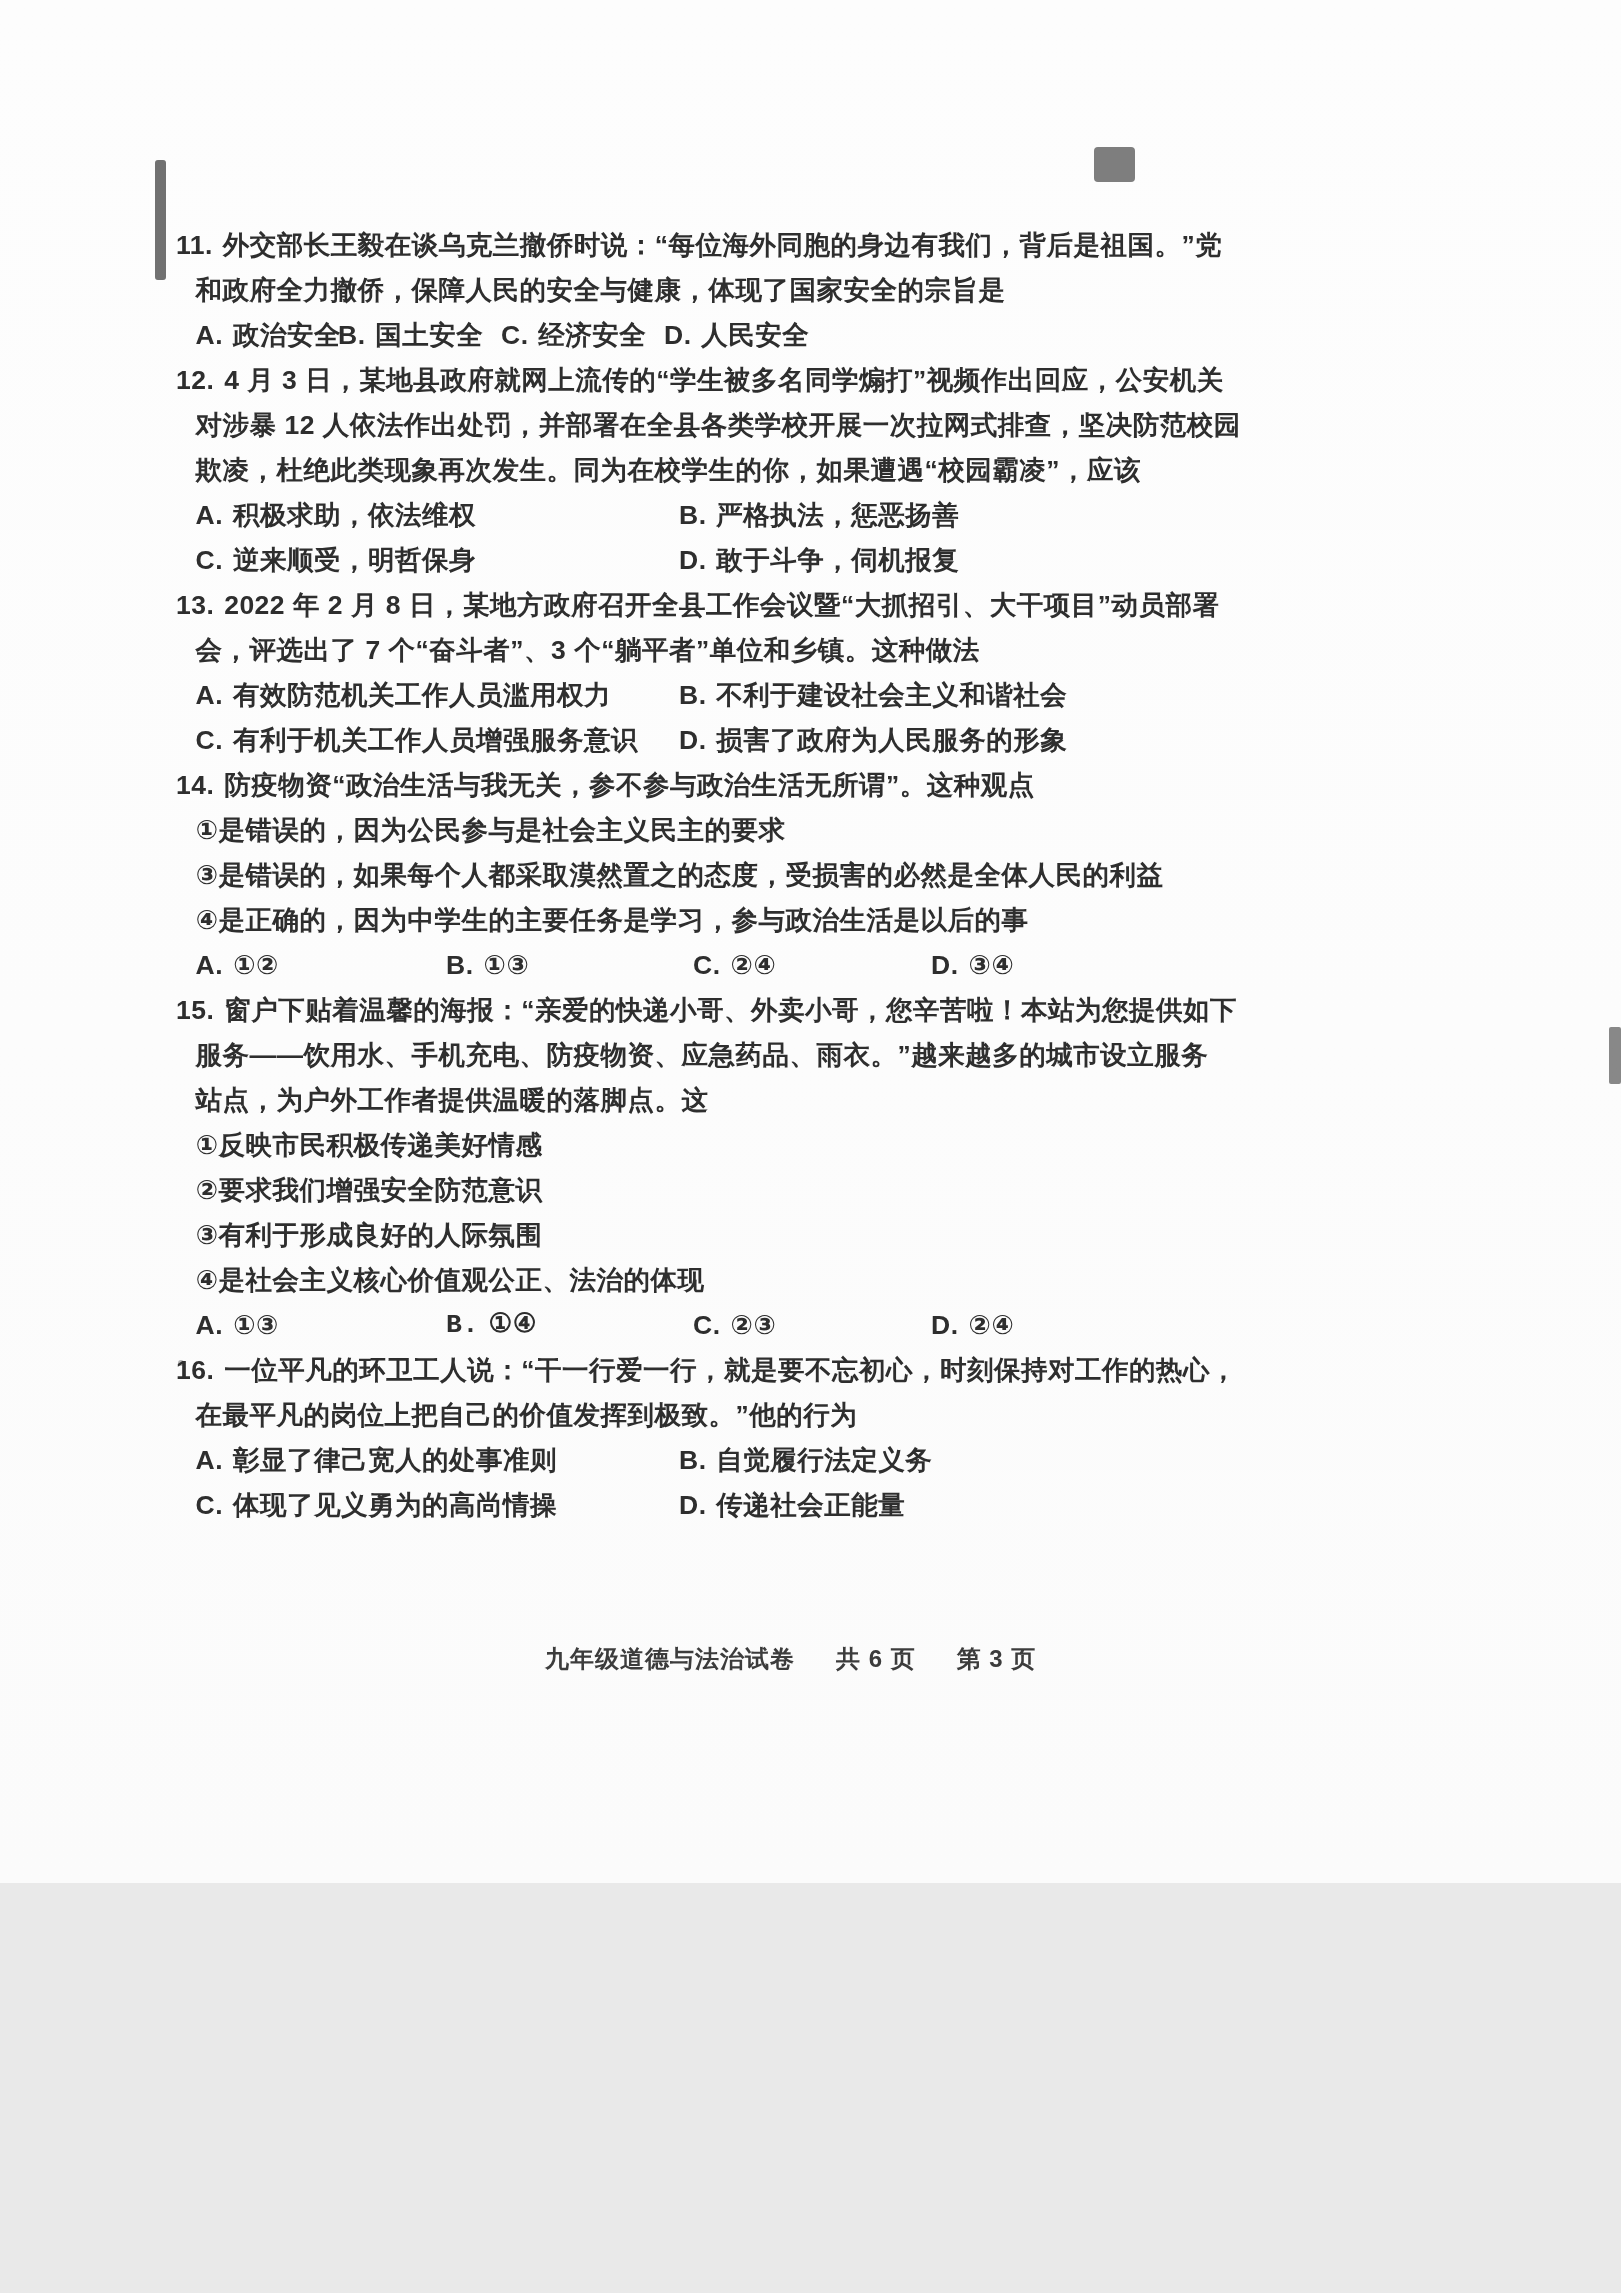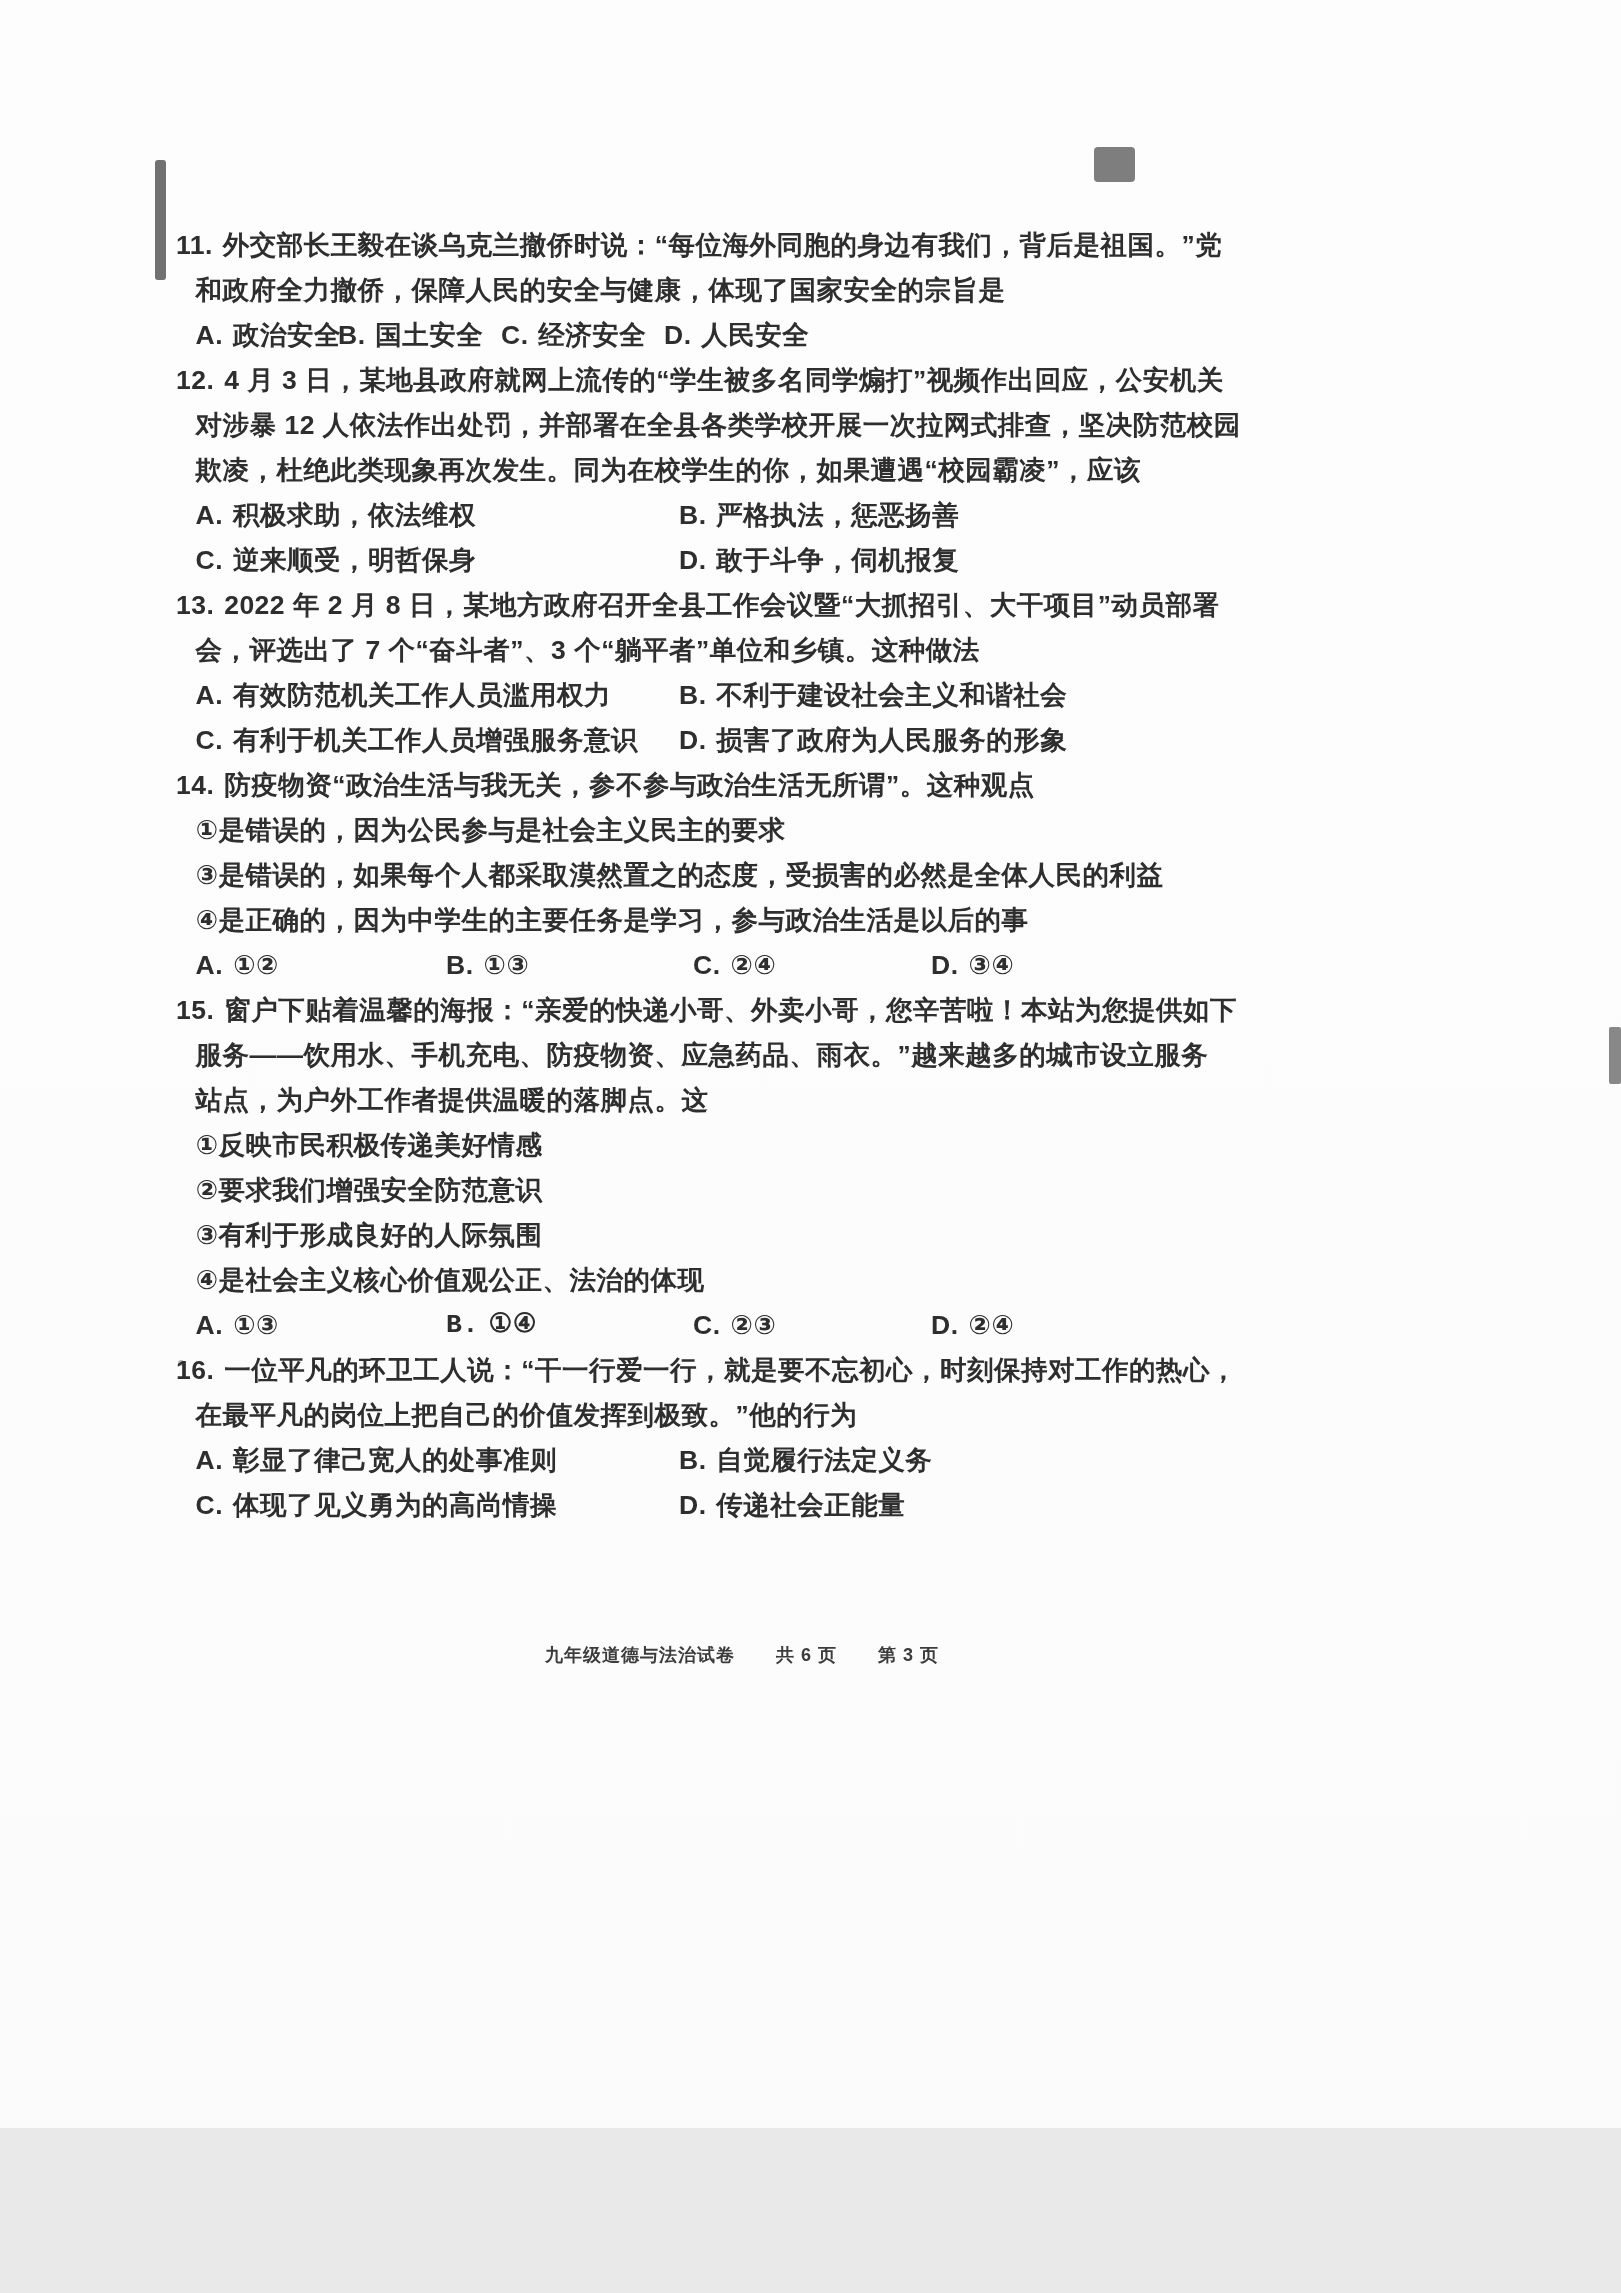--- a/index.html
+++ b/index.html
@@ -3,21 +3,21 @@
 <meta charset="utf-8">
 <style>
   html, body {
     margin: 0;
     padding: 0;
     background: #e9e9e9;
   }
   .page {
     position: relative;
     width: 1621px;
-    height: 2128px;
+    height: 1883px;
     margin: 0 auto;
     background: linear-gradient(180deg, #fdfdfd 0%, #fcfcfc 55%, #fbfbfb 100%);
     overflow: hidden;
     font-family: "Liberation Sans", "DejaVu Sans", sans-serif;
     color: #2e2e2e;
   }
   .content {
     position: absolute;
     left: 176px;
     top: 223px;
@@ -36,21 +36,21 @@
   .qnum { margin-right: 9.8px; }
   .opt { position: absolute; top: 0; }
   .olbl { margin-right: 9.8px; }
   .footer {
     position: absolute;
     top: 1643px;
     left: 545px;
     display: flex;
     align-items: center;
     gap: 41px;
-    font-size: 18px;
+    font-size: 24px;
     font-weight: 600;
     color: #3c3c3c;
     letter-spacing: 1px;
   }
   
   .artifact { position: absolute; background: #3a3a3a; }
   .mark-left-strip { left: 155px; top: 160px; width: 10.8px; height: 120px; opacity: .72; border-radius: 2.9px; }
   .mark-top-blob { left: 1094px; top: 147px; width: 41px; height: 35px; opacity: .65; border-radius: 3.9px; }
   .mark-right-smudge { left: 1609px; top: 1027px; width: 11.8px; height: 57px; opacity: .6; border-radius: 2px; }
   .mark-speck { left: 178px; top: 1360px; width: 5.9px; height: 5.9px; opacity: .5; border-radius: 50%; background:#6e6e6e; }

